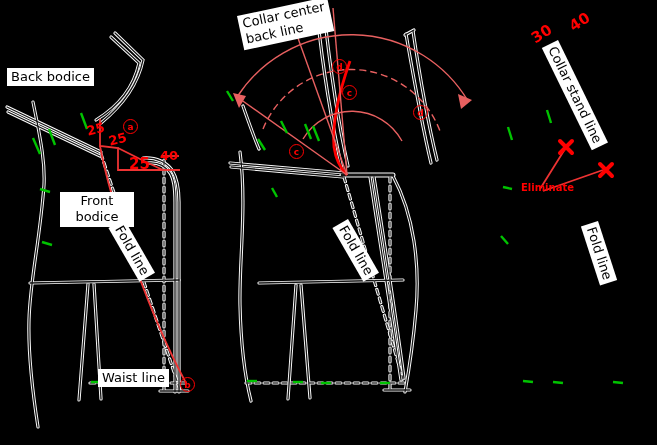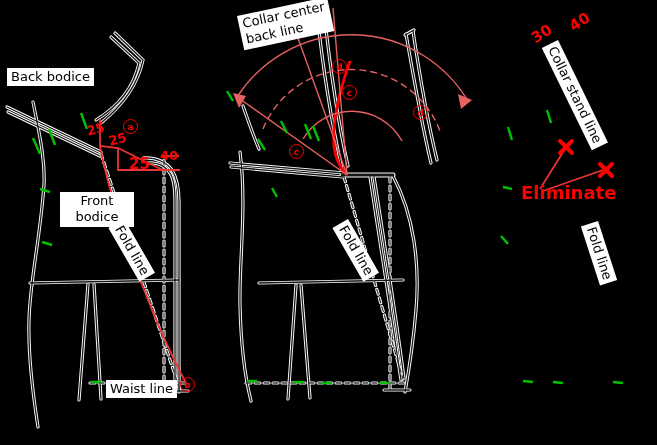--- a/index.html
+++ b/index.html
@@ -22,21 +22,21 @@
   .arrow{fill:#e86060;stroke:none;}
   .green line{stroke:#00c300;stroke-width:2.4;}
 
   .lbl{position:absolute;background:#fff;color:#000;font-size:13px;line-height:1.25;
        padding:1px 4px;white-space:nowrap;transform-origin:0 0;}
   .num{position:absolute;color:#f00;font-weight:bold;font-size:13px;transform-origin:0 0;
        white-space:nowrap;}
   .pt{position:absolute;width:13px;height:13px;border:1.5px solid #f00;border-radius:50%;
       color:#f00;font-size:9px;font-weight:bold;display:flex;align-items:center;
       justify-content:center;background:transparent;}
-  .elim{position:absolute;color:#f00;font-weight:bold;font-size:18px;white-space:nowrap;}
+  .elim{position:absolute;color:#f00;font-weight:bold;font-size:10px;white-space:nowrap;}
   .wrap{white-space:normal;text-align:center;}
 </style>
 </head>
 <body>
 
 <div id="stage">
 
   <svg width="657" height="445" viewBox="0 0 657 445">
 
     <g id="halo-src">
@@ -172,21 +172,21 @@
       <line x1="613" y1="382" x2="623" y2="383"></line>
     </g>
   </svg>
 
   <div class="lbl" style="left:7px;top:68px;">Back bodice</div>
 
   <div class="lbl wrap" style="left:60px;top:192px;width:66px;">Front bodice</div>
 
   <div class="lbl" style="left:124px;top:219px;transform:rotate(60deg);">Fold line</div>
 
-  <div class="lbl" style="left:98px;top:380px;margin-left:8px;">Waist line</div>
+  <div class="lbl" style="left:98px;top:369px;">Waist line</div>
 
   <div class="lbl" style="left:237px;top:16px;transform:rotate(-12deg);">
     <span style="display:block;">Collar center</span>
     <span style="display:block;">back line</span>
   </div>
 
   <div class="lbl" style="left:348px;top:219px;transform:rotate(60deg);">Fold line</div>
 
   <div class="lbl" style="left:558px;top:40px;transform:rotate(64deg);">Collar stand line</div>
 

